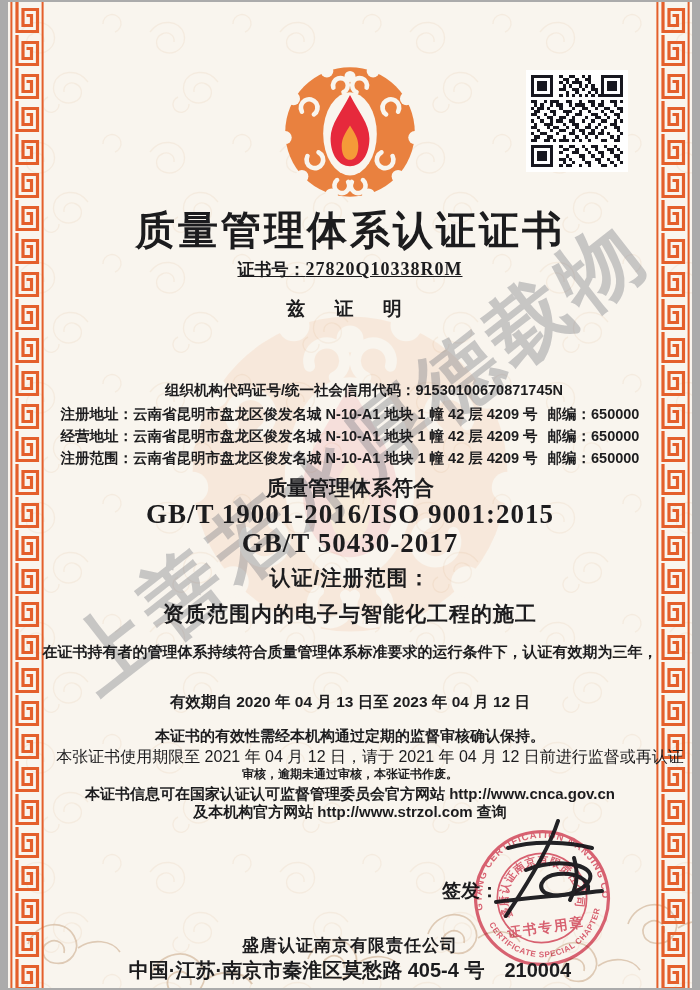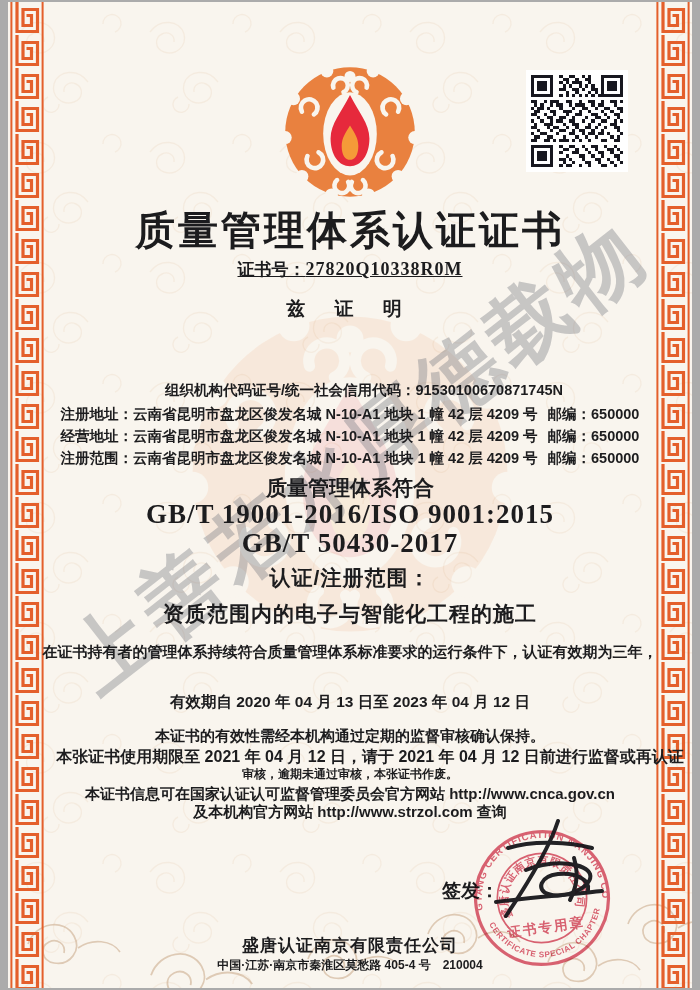--- a/index.html
+++ b/index.html
@@ -43,29 +43,29 @@
   .addr-row .postal-label{margin-left:10px;}
   .std-head{top:472px;font-size:21px;font-weight:700;}
   .std-line{font-family:"Liberation Serif","DejaVu Serif",serif;font-size:27px;font-weight:700;letter-spacing:1px;}
   .std1{top:497px;}
   .std2{top:526px;}
   .scope-head{top:562px;font-size:21px;font-weight:700;letter-spacing:1px;}
   .scope-text{top:598px;font-size:21px;font-weight:700;letter-spacing:1px;}
   .v1{top:641px;font-size:15px;font-weight:600;}
   .v2{top:690px;font-size:15.5px;font-weight:700;}
   .n1{top:725px;font-size:15px;font-weight:600;}
-  .n2{top:745px;font-size:16px;font-weight:700;padding-left:40px;}
+  .n2{top:745px;font-size:16px;font-weight:400;padding-left:40px;}
   .n3{top:764px;font-size:12px;font-weight:700;}
   .n4{top:783px;font-size:15px;font-weight:600;}
   .n5{top:801px;font-size:15px;font-weight:600;}
   .signoff{position:absolute;left:434px;top:876px;font-size:19px;font-weight:700;}
   .seal{position:absolute;left:460px;top:822px;width:148px;height:148px;mix-blend-mode:multiply;}
   .signature{position:absolute;left:470px;top:816px;width:138px;height:106px;}
   .footer-issuer{top:932px;font-size:17px;font-weight:600;letter-spacing:1px;}
-  .footer-addr{top:955px;font-size:12px;font-weight:600;}
+  .footer-addr{top:955px;font-size:20px;font-weight:600;}
 </style>
 </head>
 <body>
 
 <svg width="0" height="0" style="position:absolute" aria-hidden="true">
   <defs>
     <pattern id="gk" patternUnits="userSpaceOnUse" width="34" height="33">
       <path d="M7,0 L7,29.5 L27.5,29.5 L27.5,7.5 L13,7.5 L13,23.5 L21.5,23.5 L21.5,13.5 L16.5,13.5" fill="none" stroke="#e45f2b" stroke-width="3.2"></path>
     </pattern>
     <pattern id="cloudp" patternUnits="userSpaceOnUse" width="130" height="120">

